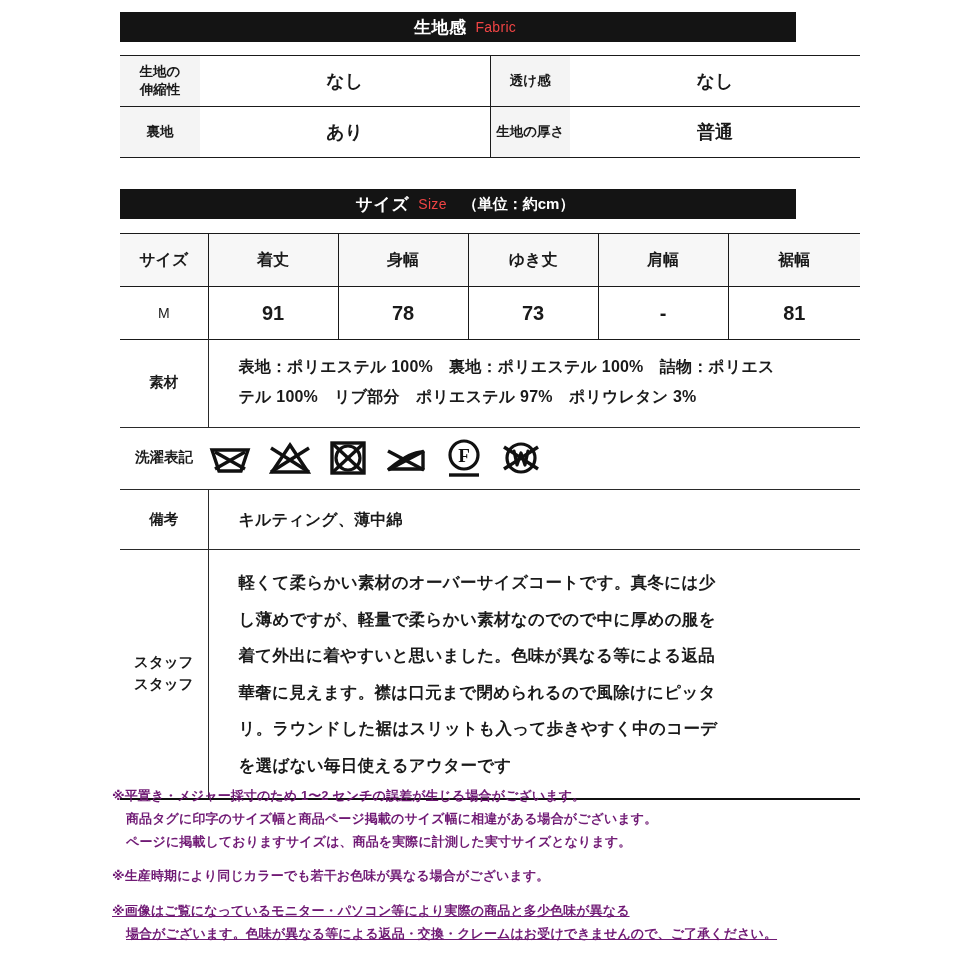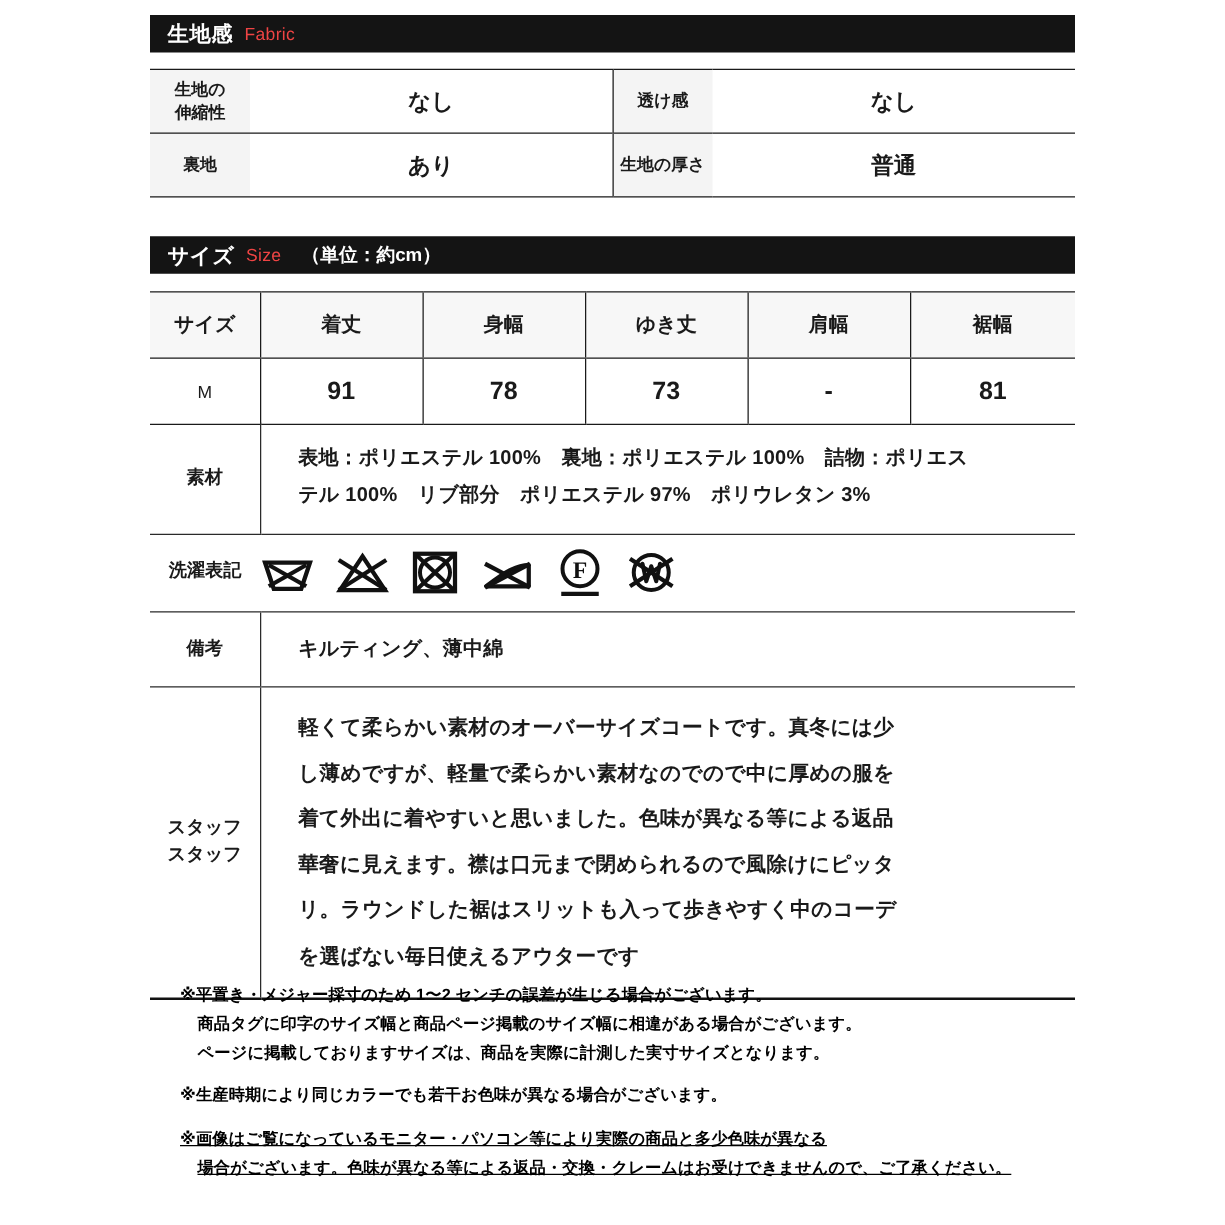--- a/index.html
+++ b/index.html
@@ -19,26 +19,27 @@
     position: relative;
     width: 980px;
     height: 980px;
     padding: 0;
   }
 
   
   .section-bar {
     position: absolute;
     left: 120px;
-    width: 740px;
+    width: 676px;
     height: 30px;
     background: #141414;
     display: flex;
     align-items: center;
     padding-left: 14px;
+    justify-content: center;
   }
   .section-bar .jp {
     color: #ffffff;
     font-size: 17px;
     font-weight: bold;
     letter-spacing: 0.5px;
   }
   .section-bar .en {
     color: #ef4444;
     font-size: 14px;
@@ -162,26 +163,26 @@
   .comment-text {
     font-size: 16.5px;
     font-weight: bold;
     line-height: 2.22;
     letter-spacing: 0.3px;
   }
 
   
   .notes {
     position: absolute;
-    left: 144px;
+    left: 112px;
     top: 784px;
     width: 760px;
     font-size: 13px;
     font-weight: bold;
-    color: #000000;
+    color: #701a75;
     line-height: 1.78;
     letter-spacing: 0.1px;
   }
   .note-block { margin-bottom: 11px; }
   .note-block:last-child { margin-bottom: 0; text-decoration: underline; }
   .note-line { white-space: nowrap; }
   .note-indent { padding-left: 14px; }
 </style>
 </head>
 <body>

